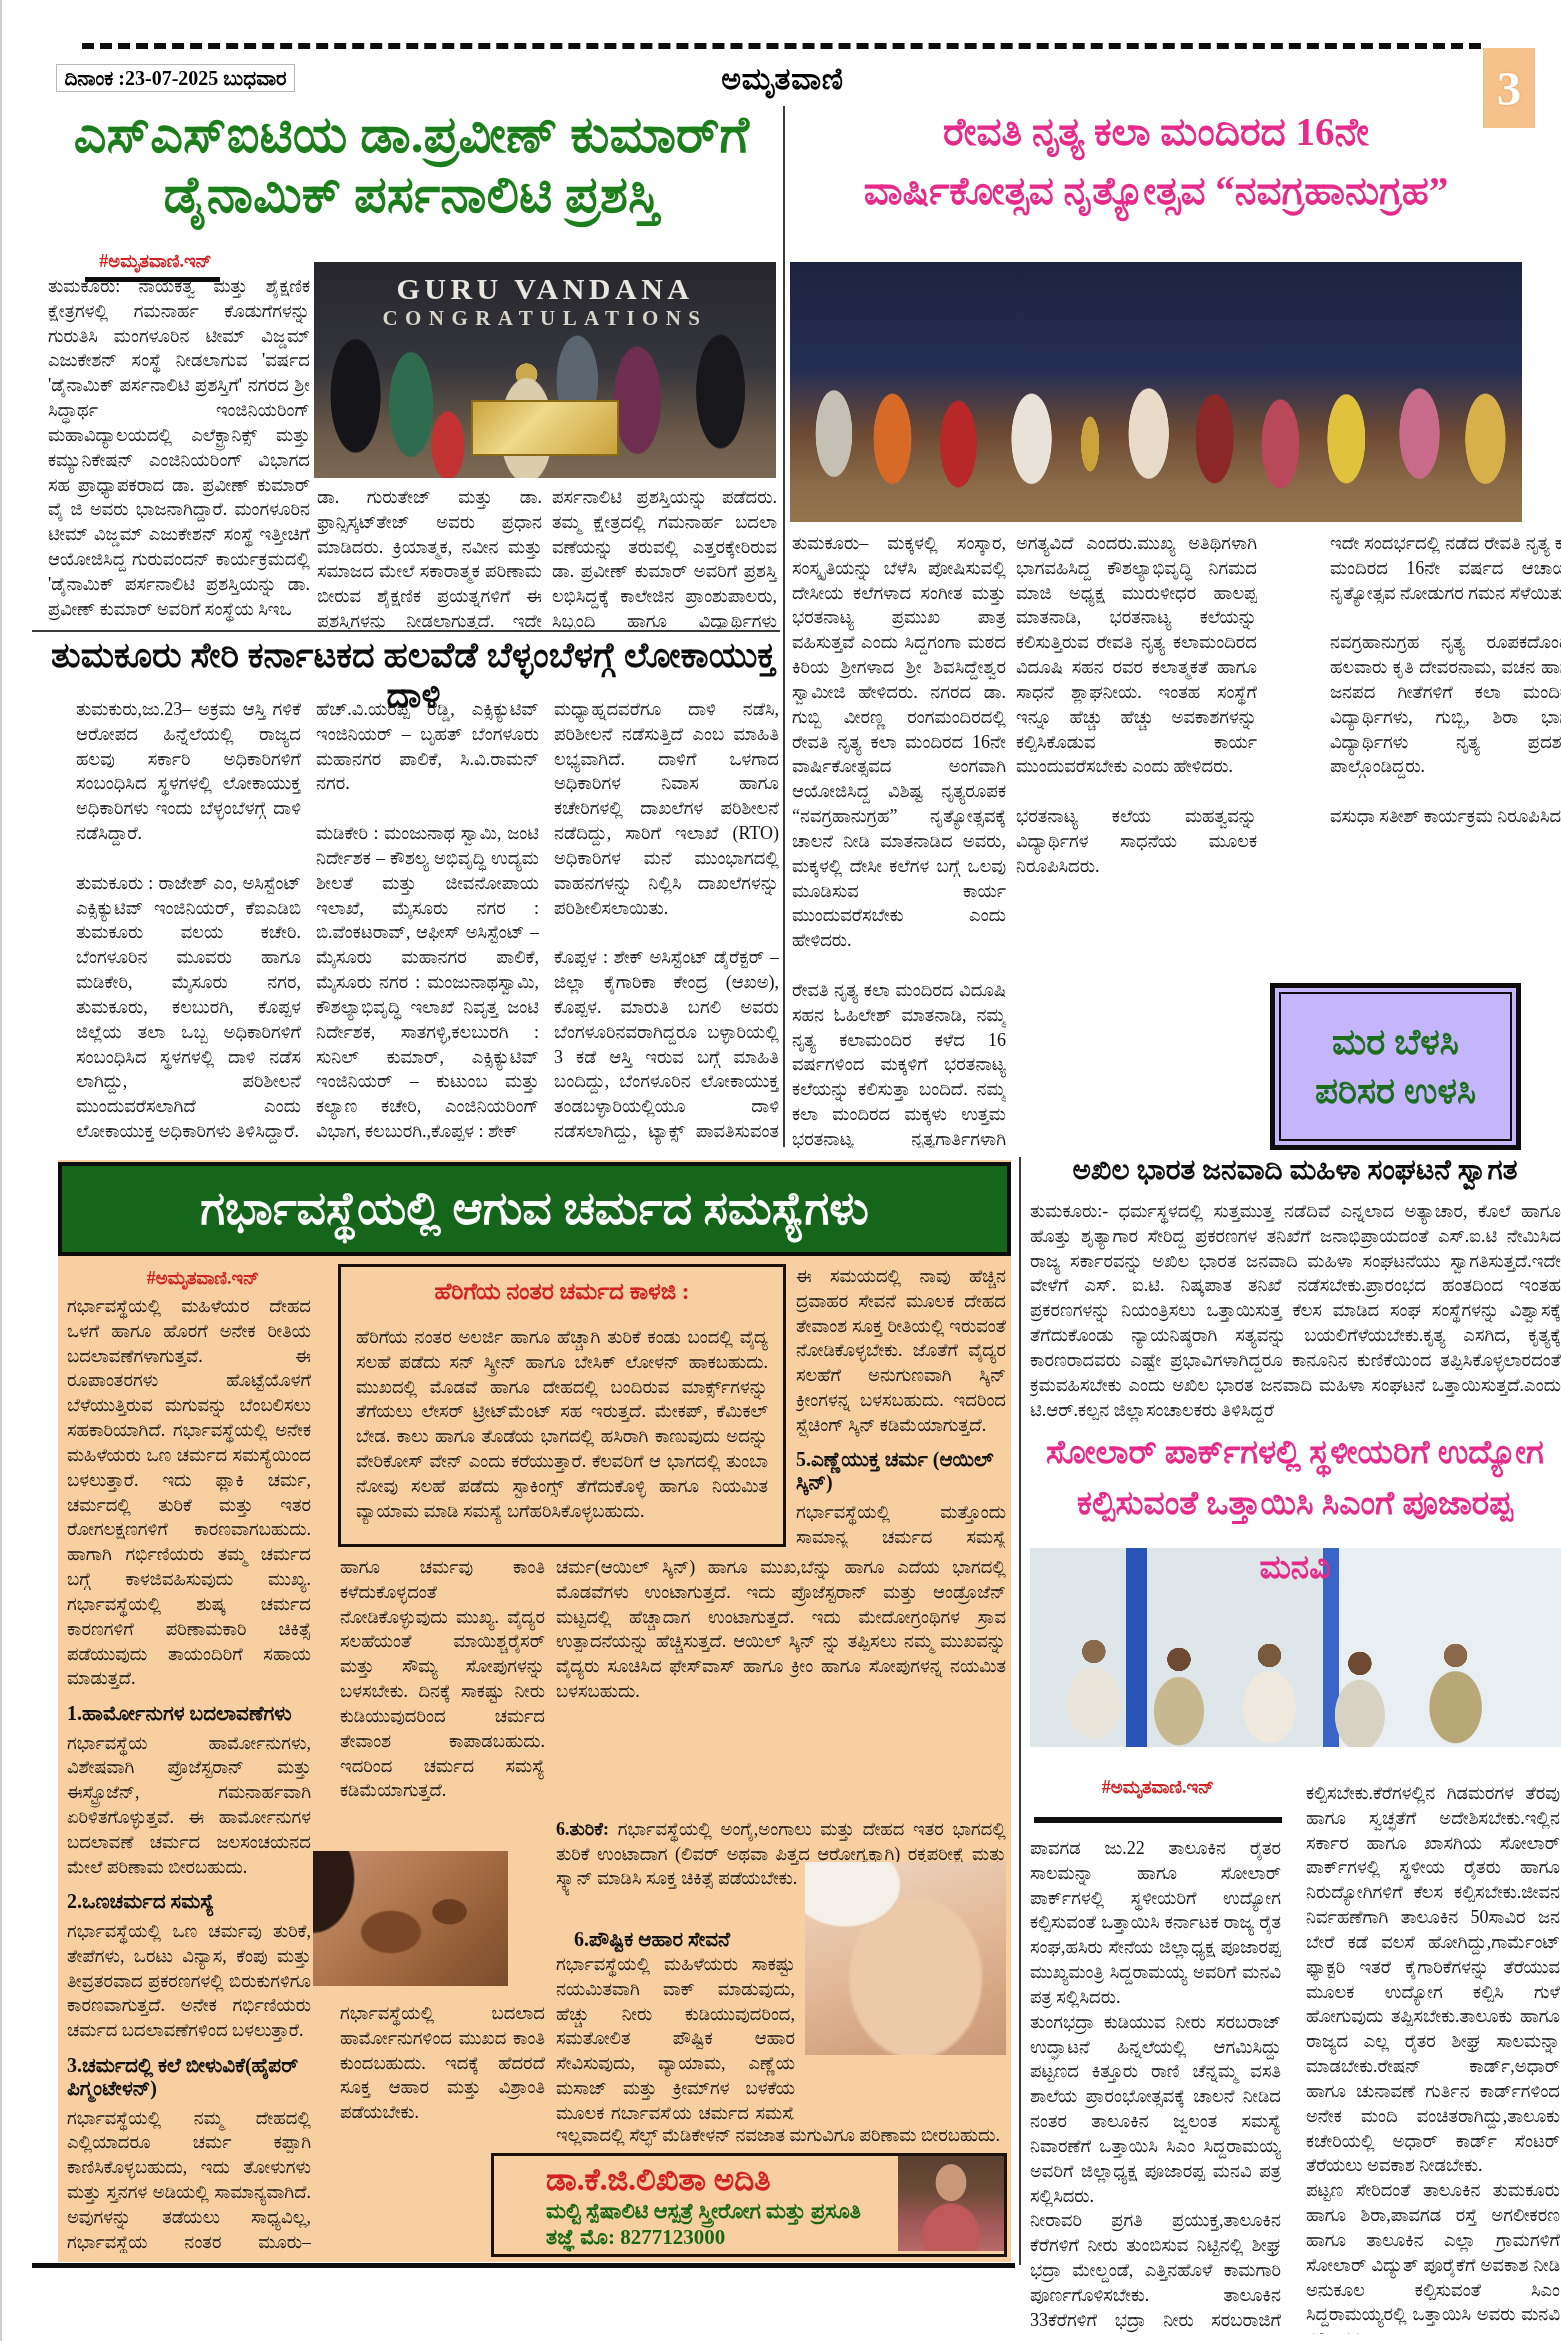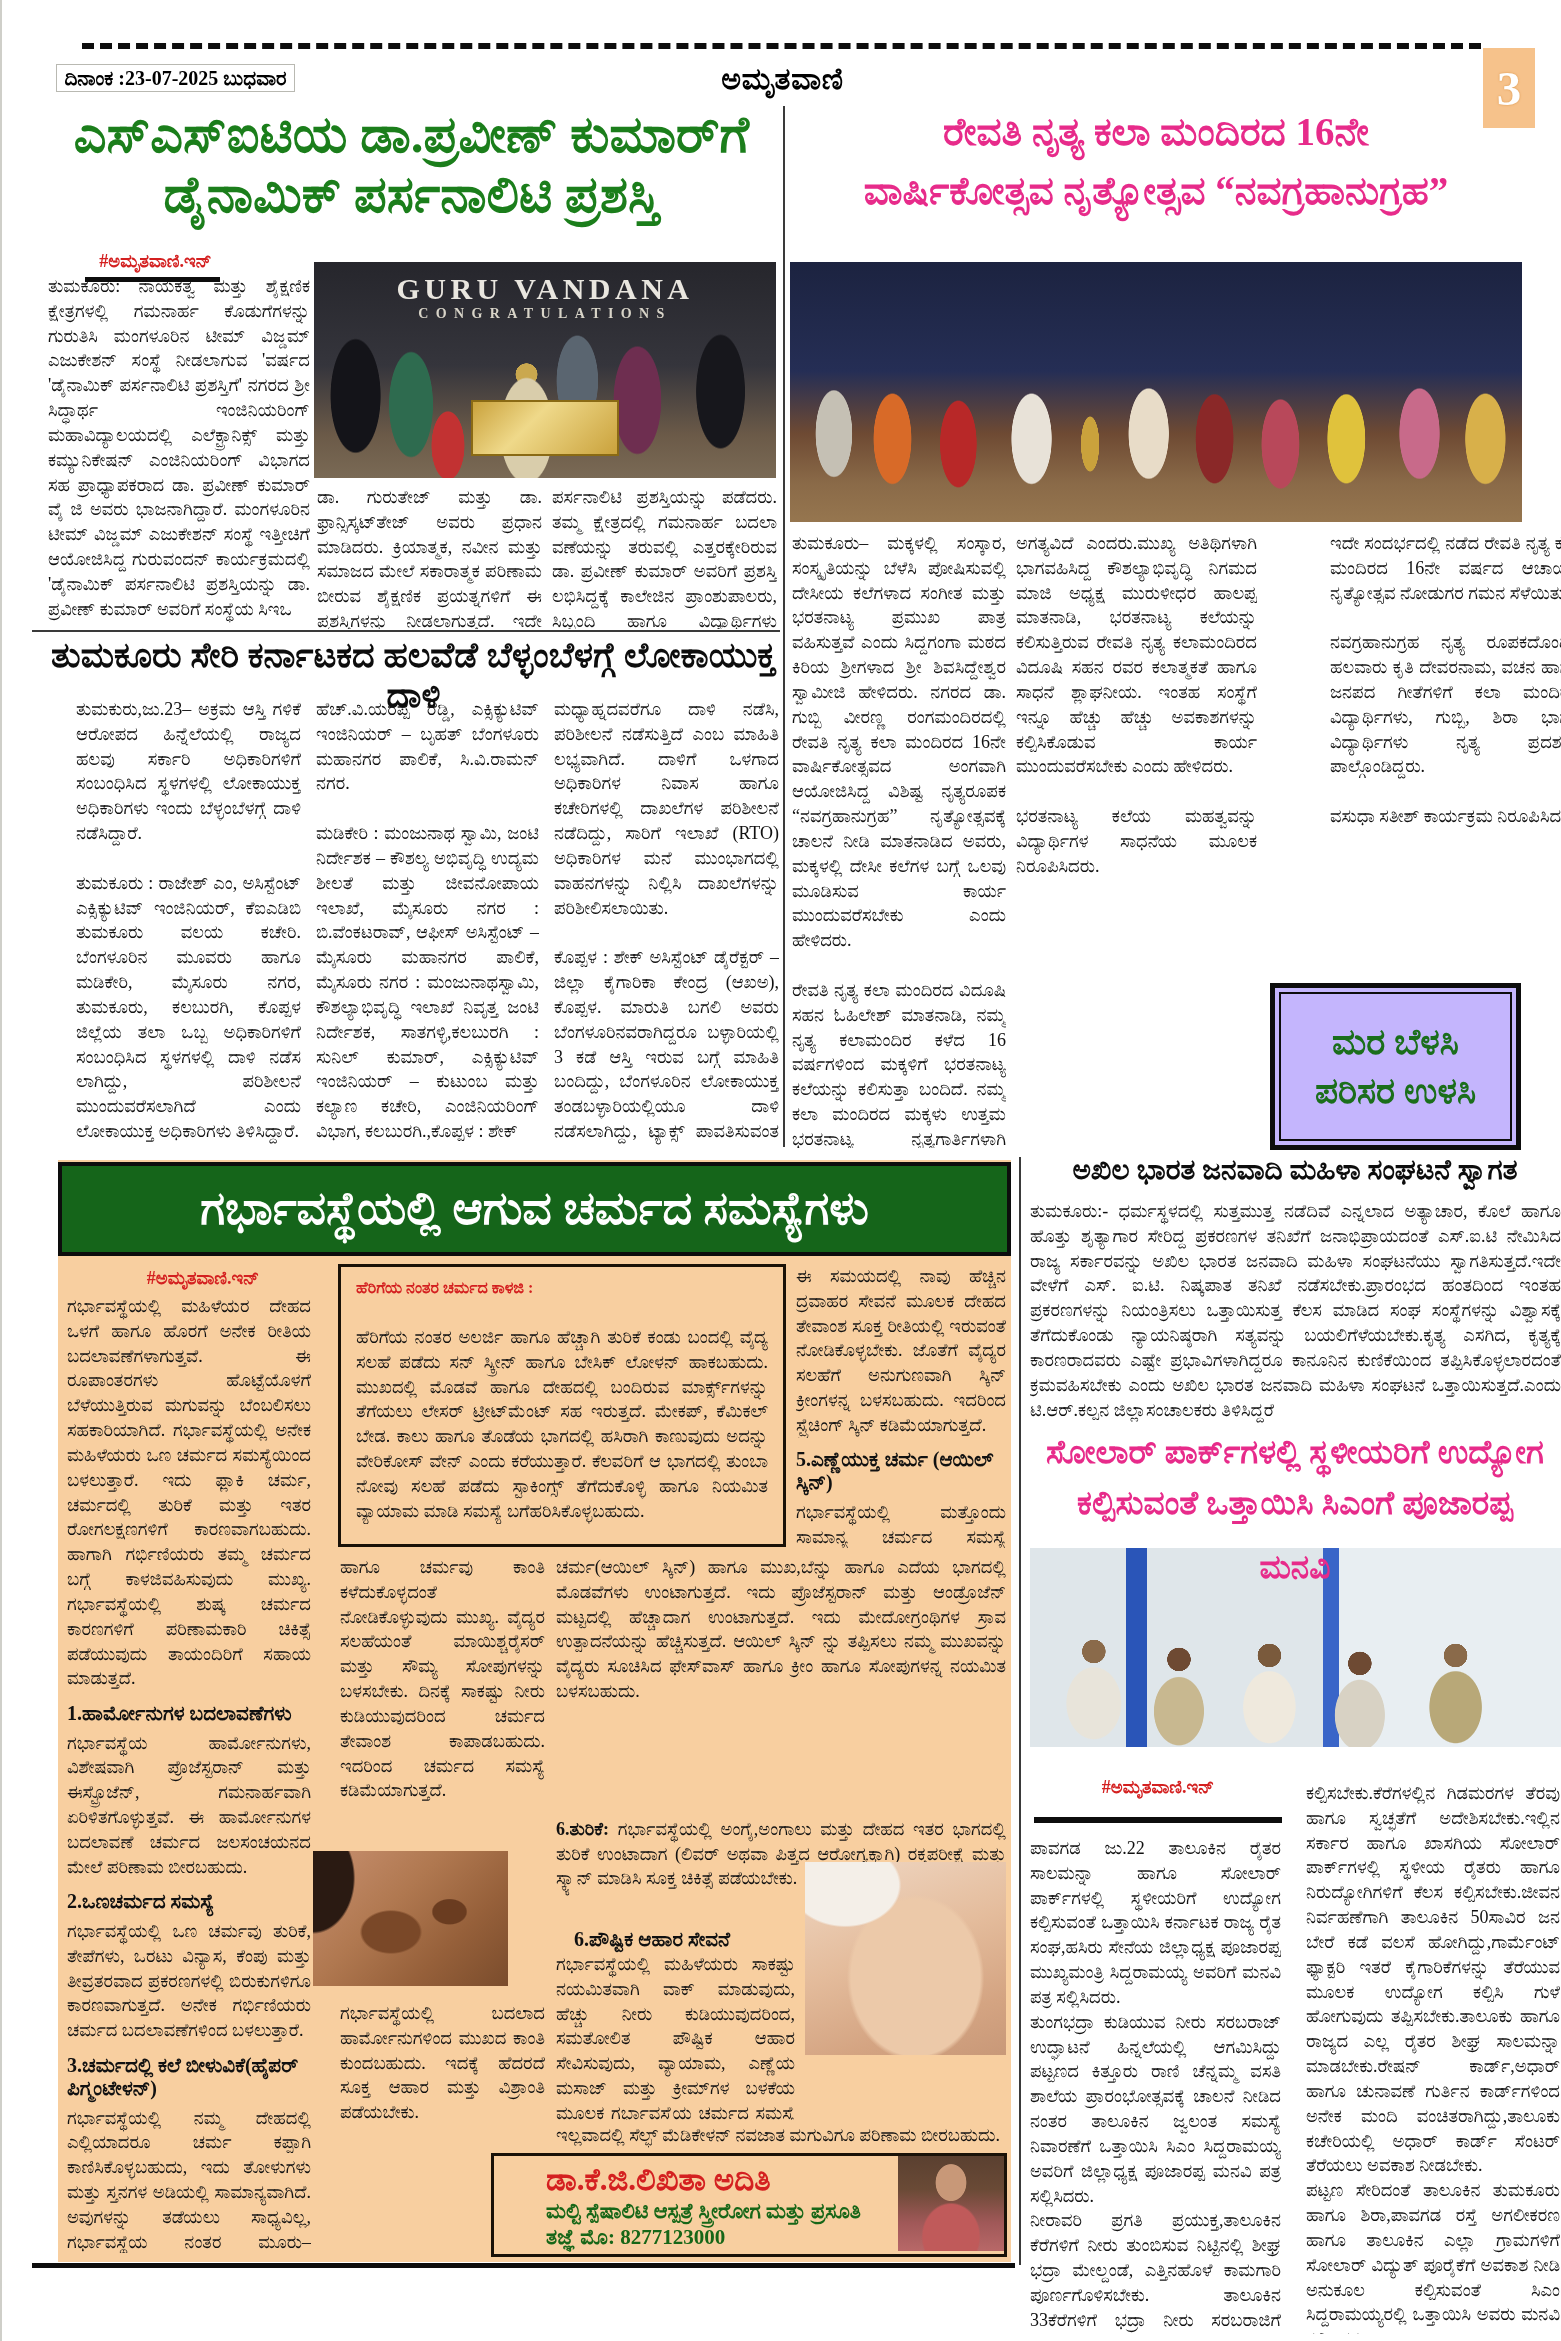--- a/index.html
+++ b/index.html
@@ -40,21 +40,21 @@
       radial-gradient(36px 86px at 21% 66%, #2e6b4f 0 60%, transparent 62%),
       radial-gradient(27px 56px at 29% 85%, #c23232 0 60%, transparent 62%),
       radial-gradient(43px 86px at 46% 78%, #d9cdab 0 60%, transparent 62%),
       radial-gradient(18px 18px at 46% 52%, #caa84e 0 60%, transparent 62%),
       radial-gradient(34px 74px at 57% 55%, #5a6570 0 60%, transparent 62%),
       radial-gradient(39px 88px at 70% 64%, #6e2e50 0 60%, transparent 62%),
       radial-gradient(40px 93px at 88% 60%, #17171c 0 60%, transparent 62%),
       linear-gradient(180deg, #26262c 0%, #35353c 48%, #6b5a48 80%, #7a6a55 100%);
   }
   #photo-guru .ph-title { margin-top:10.4px; color:#e9e6df; font-size:30px; letter-spacing:4.5px; text-align:center; font-weight:bold; }
-  #photo-guru .ph-sub   { color:#d8d4c8; font-size:14px; letter-spacing:7.4px; text-align:center; font-weight:bold; }
+  #photo-guru .ph-sub   { color:#d8d4c8; font-size:21px; letter-spacing:7.4px; text-align:center; font-weight:bold; }
   #photo-guru .certificate { position:absolute; left:34%; bottom:10%; width:32%; height:26%;
       background:linear-gradient(135deg,#caa23c,#efd98a 40%,#caa23c); border:2.2px solid #8a6a14; }
   #photo-dance {
     background:
       radial-gradient(30px 71px at 6% 66%, #c5c0b4 0 60%, transparent 62%),
       radial-gradient(31px 74px at 14% 68%, #d86a28 0 60%, transparent 62%),
       radial-gradient(30px 71px at 23% 70%, #b82828 0 60%, transparent 62%),
       radial-gradient(33px 74px at 33% 68%, #e8e2d8 0 60%, transparent 62%),
       radial-gradient(15px 45px at 41% 70%, #caa23c 0 60%, transparent 62%),
       radial-gradient(33px 74px at 49% 66%, #e8dcc8 0 60%, transparent 62%),
@@ -100,21 +100,21 @@
       linear-gradient(180deg,#5a4030 0%, #6a4a36 35%, #a05858 70%, #b86868 100%);
   }
 
   
   #preg-bg { left:56px; top:1160px; width:953px; height:1102px; background:#f8cfa0; }
   #preg-banner { left:56px; top:1162px; width:953px; height:94px; background:#15651a; border:4.5px solid #0d0d0d;
                  display:flex; align-items:center; justify-content:center; }
   #preg-banner .t { color:#ffffff; font-size:46px; font-weight:bold; white-space:nowrap; }
   .subhead { font-weight:bold; font-size:20px; margin:10.4px 0 6px 0; color:#111; }
   #preg-box { border:3.7px solid #1a1208; padding:12px 15px; }
-  #preg-box .box-title { color:#d42020; font-weight:bold; font-size:16px; margin-bottom:28px; }
+  #preg-box .box-title { color:#d42020; font-weight:bold; font-size:23px; text-align:center; margin-bottom:20px; }
   #doctor-box { border:3.7px solid #1a1208; background:#f8cfa0; display:flex; }
   #doctor-box .doc-left { flex:1; padding:6px 20px; text-align:left;margin-left:32px; }
   #doctor-box .doc-name { color:#d42020; font-weight:bold; font-size:31px; }
   #doctor-box .doc-line { color:#176617; font-weight:bold; font-size:21px; line-height:1.25; }
 
   
   #tree-box-outer { border:5.2px solid #0d0d0d; padding:3.7px; background:#c4b5fd; }
   #tree-box-inner { border:2.2px solid #0d0d0d; height:100%; display:flex; flex-direction:column;
                     align-items:center; justify-content:center; gap:13.4px; }
   #tree-box-inner .t { color:#1b6e1b; font-weight:bold; font-size:36px; line-height:1; }

